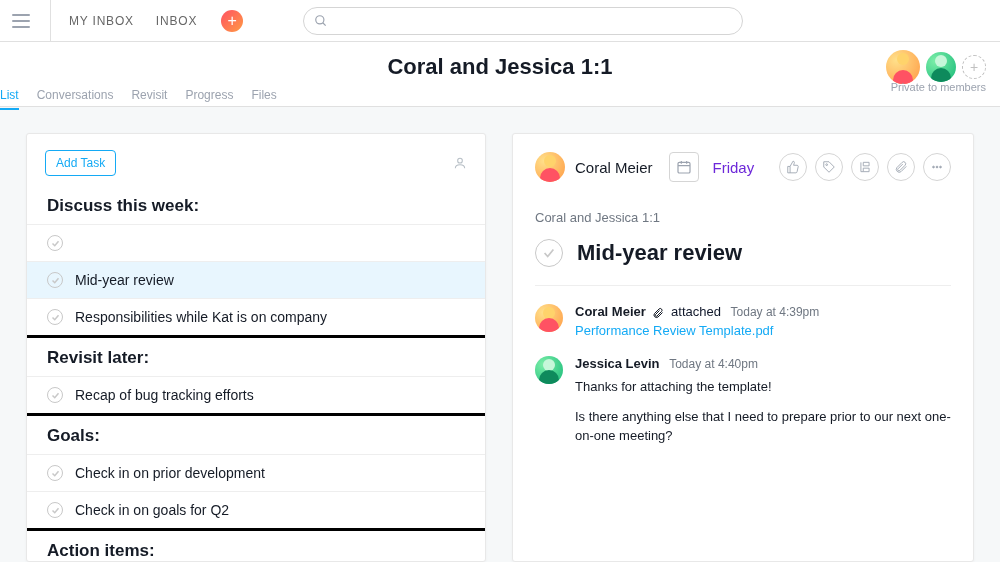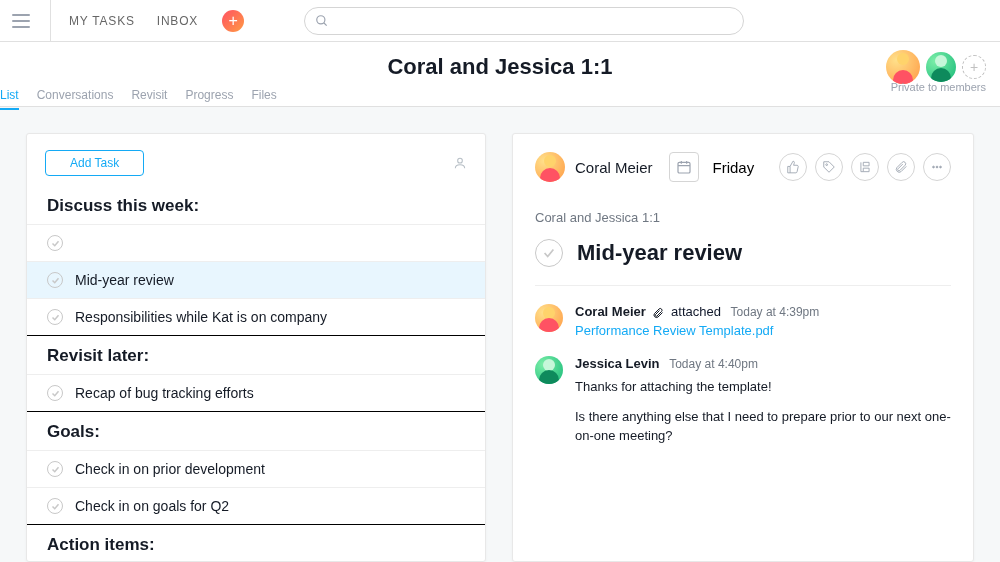--- a/index.html
+++ b/index.html
@@ -26,32 +26,32 @@
 .av-jess { background: radial-gradient(circle at 30% 30%, #7beea8, #17b978); position:relative; overflow:hidden;}
 .av-jess::after{content:"";position:absolute;bottom:-6px;left:50%;transform:translateX(-50%);width:20px;height:20px;border-radius:50%;background:#0e8a5c;}
 .av-jess::before{content:"";position:absolute;top:3px;left:50%;transform:translateX(-50%);width:12px;height:12px;border-radius:50%;background:#c6f7d9;}
 .addcircle { width: 24px; height: 24px; border: 1px dashed #c1c1c1; border-radius: 50%; display:flex;align-items:center;justify-content:center;color:#c1c1c1;font-size:14px;cursor:pointer; }
 .privacy { position:absolute; right:14px; top:39px; font-size: 11px; color: #9ca3af; }
 .content { display: flex; gap: 26px; padding: 26px 26px 0 26px; height: calc(562px - 107px); background: #f6f8f9; }
 .panel { background: #fff; border: 1px solid #e8e8e8; border-radius: 3px; box-shadow: 0 1px 3px rgba(0,0,0,0.04); }
 .leftpanel { width: 460px; display:flex; flex-direction:column; }
 .rightpanel { flex: 1; padding: 18px 22px; display:flex; flex-direction:column; overflow:hidden;}
 .lp-top { padding: 16px 18px 10px 18px; display:flex; justify-content: space-between; align-items: center; }
-.addtask { border: 1px solid #14aaf5; color: #14aaf5; font-size: 12px; padding: 5px 24px; border-radius: 4px; cursor: pointer; background:#fff; }
+.addtask { border: 1px solid #14aaf5; color: #14aaf5; font-size: 12px; padding: 5px 10px; border-radius: 4px; cursor: pointer; background:#fff; }
 .person-icon { color: #b7bfc6; font-size: 14px; }
-.section-hdr { font-size: 17px; font-weight: 600; padding: 10px 20px 8px 20px; border-top: 1px solid #000000; }
+.section-hdr { font-size: 17px; font-weight: 600; padding: 10px 20px 8px 20px; border-top: 3px solid #000000; }
 .section-hdr.first{border-top:none;}
 .task-row { display: flex; align-items: center; gap: 12px; padding: 10px 20px; border-top: 1px solid #eee; font-size: 14px; cursor: pointer; }
 .task-row.selected { background: #e8f6fe; }
 .check-circle { width: 16px; height: 16px; border: 1.5px solid #c8c8c8; border-radius: 50%; display:flex;align-items:center;justify-content:center; }
 .check-circle svg{width:9px;height:9px;stroke:#c8c8c8;stroke-width:2;fill:none;}
 .rp-head { display:flex; align-items:center; gap:10px; }
 .rp-name { font-size: 15px; font-weight: 500; }
 .cal-btn { width: 30px; height: 30px; border:1px solid #d5d5d5; border-radius:4px; display:flex;align-items:center;justify-content:center;color:#9ca3af;cursor:pointer;margin-left:6px; }
-.due { color:#000000; font-size:15px; font-weight:500; margin-left:4px; cursor:pointer; }
+.due { color:#6d28d9; font-size:15px; font-weight:500; margin-left:4px; cursor:pointer; }
 .rp-actions { margin-left:auto; display:flex; gap:8px; }
 .iconcircle { width:28px;height:28px;border:1px solid #d5d5d5;border-radius:50%;display:flex;align-items:center;justify-content:center;color:#9ca3af;cursor:pointer; }
 .iconcircle svg{width:14px;height:14px;stroke:#9ca3af;stroke-width:1.5;fill:none;}
 .breadcrumb { font-size:13px; color:#6f7782; margin-top:28px; }
 .detail-title-row { display:flex; align-items:center; gap:14px; margin-top:14px; padding-bottom:18px; border-bottom:1px solid #eee; }
 .bigcheck { width:28px;height:28px;border:1.5px solid #c8c8c8;border-radius:50%;display:flex;align-items:center;justify-content:center; }
 .bigcheck svg{width:14px;height:14px;stroke:#c8c8c8;stroke-width:2;fill:none;}
 .detail-title { font-size:22px; font-weight:700; }
 .activity-row { display:flex; gap:12px; margin-top:18px; }
 .act-body { flex:1; font-size:13px; }
@@ -66,21 +66,21 @@
 </head>
 <body>
 
 <div class="topbar">
   <div class="hamburger">
       <span></span>
       <span></span>
       <span></span>
     </div>
   <div class="vdiv"></div>
-  <div class="nav-link">MY TASKS</div>
+  <div class="nav-link">MY INBOX</div>
   <div class="nav-link">INBOX</div>
   <div class="plus-btn">+</div>
   <div class="searchwrap">
     <svg width="14" height="14" viewBox="0 0 24 24" fill="none" stroke="#9ca3af" stroke-width="2">
         <circle cx="10" cy="10" r="7"></circle>
         <line x1="20" y1="20" x2="15" y2="15"></line>
       </svg>
   </div>
 </div>
 

